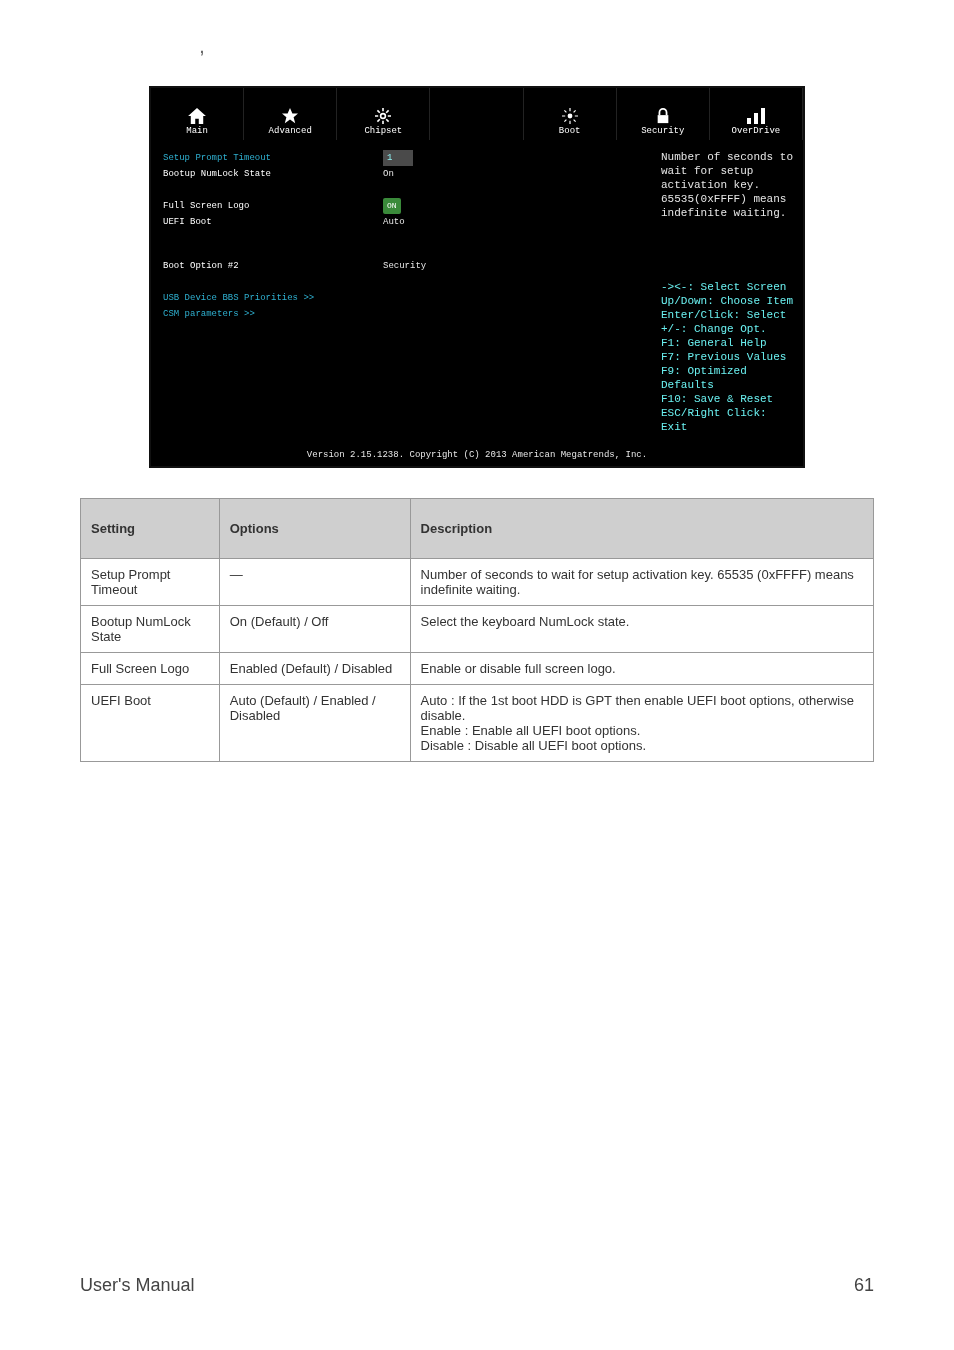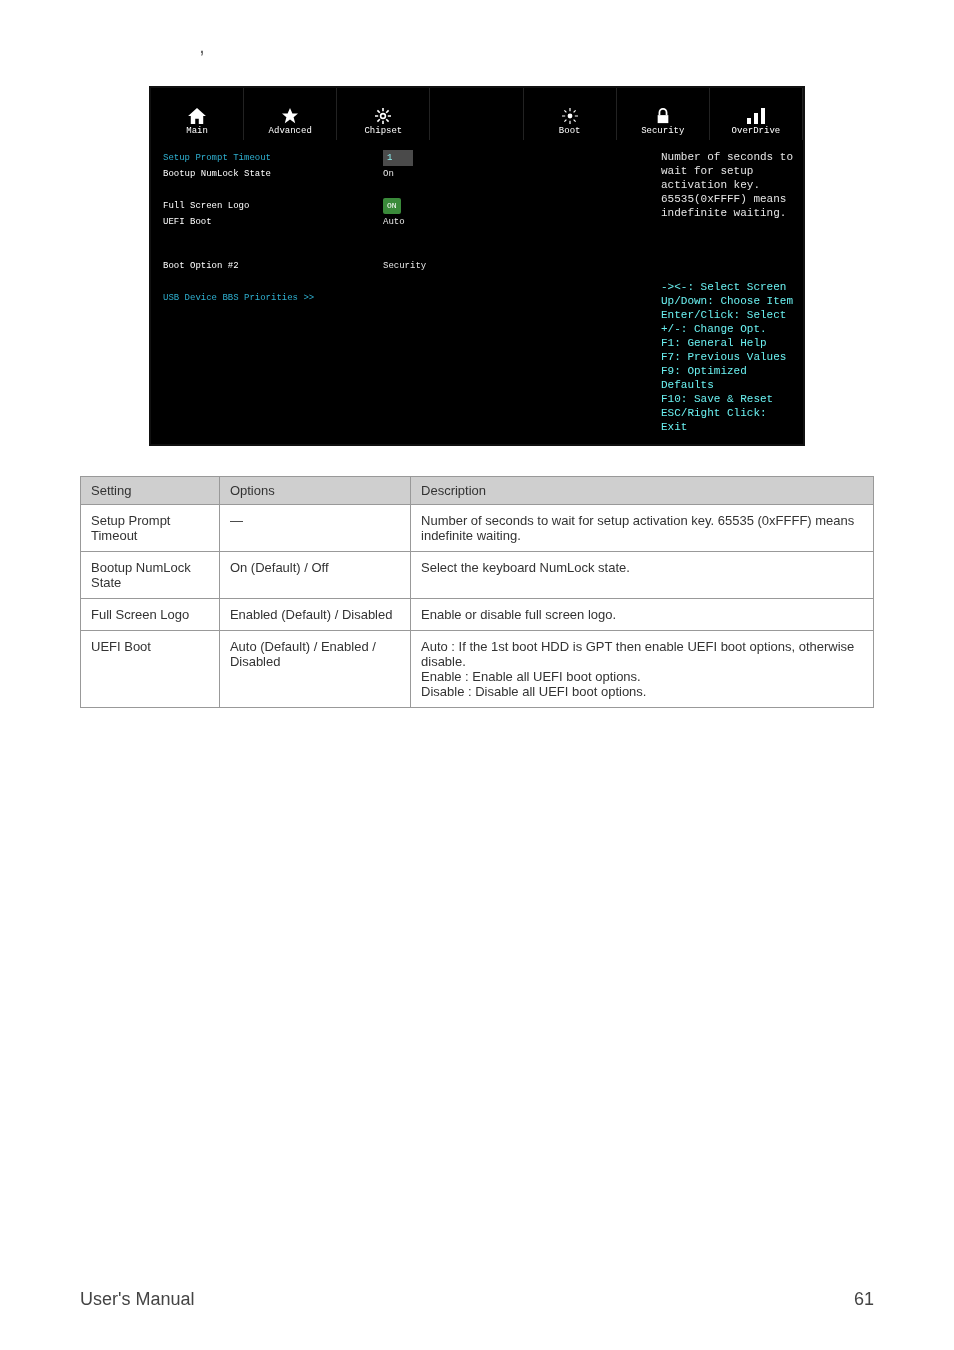--- a/index.html
+++ b/index.html
@@ -105,33 +105,33 @@
     padding: 6px 0;
   }
   table.desc {
     width: 100%;
     border-collapse: collapse;
     margin-top: 30px;
     font-size: 13px;
   }
   table.desc th {
     background: #cfcfcf;
-    font-weight: normal;
+    font-weight: bold;
     text-align: left;
-    padding: 6px 10px;
+    padding: 22px 10px;
     border: 1px solid #999;
   }
   table.desc td {
     border: 1px solid #999;
     padding: 8px 10px;
     vertical-align: top;
   }
   .footer {
     position: absolute;
-    bottom: 40px;
+    bottom: 54px;
     width: 954px;
     left: 0;
     padding: 0 80px;
     display: flex;
     justify-content: space-between;
     align-items: center;
     font-size: 18px;
     color: #444;
   }
   .footer .pageno { font-size: 18px; }
@@ -223,38 +223,42 @@
           <span class="val">Auto</span>
         </div>
         <div style="height:28px"></div>
         <div class="bios-row">
           <span class="lbl white">Boot Option #2</span>
           <span class="val">Security</span>
         </div>
         <div style="height:16px"></div>
         <div class="bios-row">
             <span class="lbl teal">USB Device BBS Priorities &gt;&gt;</span>
+          </div>
+        <div class="bios-row">
+            <span class="lbl teal">CSM parameters &gt;&gt;</span>
           </div>
       </div>
 
       <div class="bios-right">
         <div>Number of seconds to wait for setup activation key. 65535(0xFFFF) means indefinite waiting.</div>
         <div class="help-block">
           <div class="cyan">-&gt;&lt;-: Select Screen</div>
           <div class="cyan">Up/Down: Choose Item</div>
           <div class="cyan">Enter/Click: Select</div>
           <div class="cyan">+/-: Change Opt.</div>
           <div class="cyan">F1:  General Help</div>
           <div class="cyan">F7:  Previous Values</div>
           <div class="cyan">F9:  Optimized Defaults</div>
           <div class="cyan">F10: Save &amp; Reset</div>
           <div class="cyan">ESC/Right Click: Exit</div>
         </div>
       </div>
     </div>
+    <div class="bios-footer">Version 2.15.1238. Copyright (C) 2013 American Megatrends, Inc.</div>
   </div>
 
   <table class="desc">
     <thead>
       <tr>
         <th>Setting</th>
         <th>Options</th>
         <th>Description</th>
       </tr>
     </thead>

